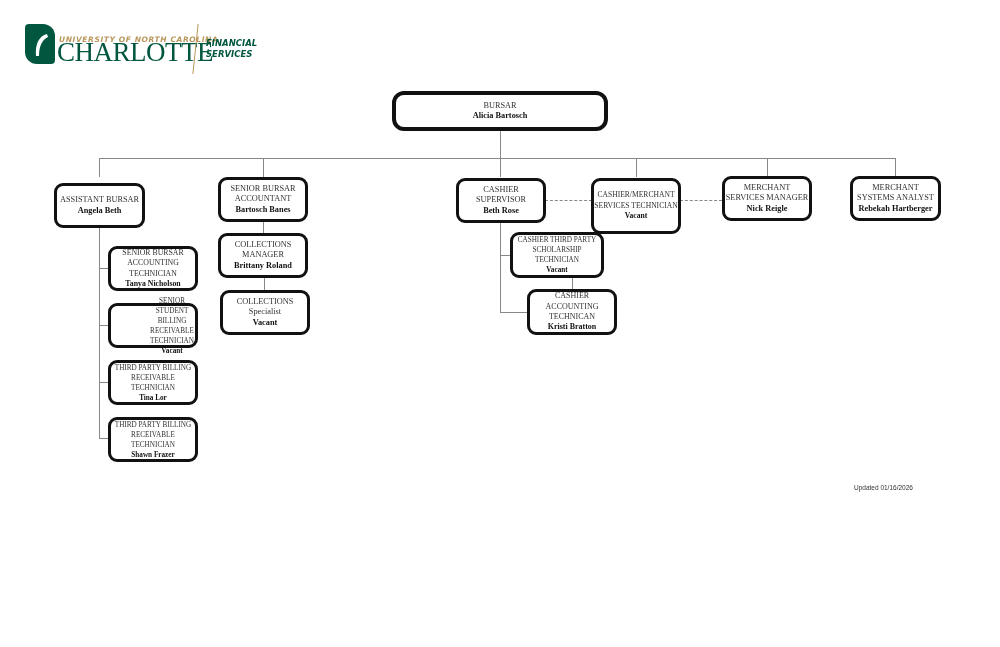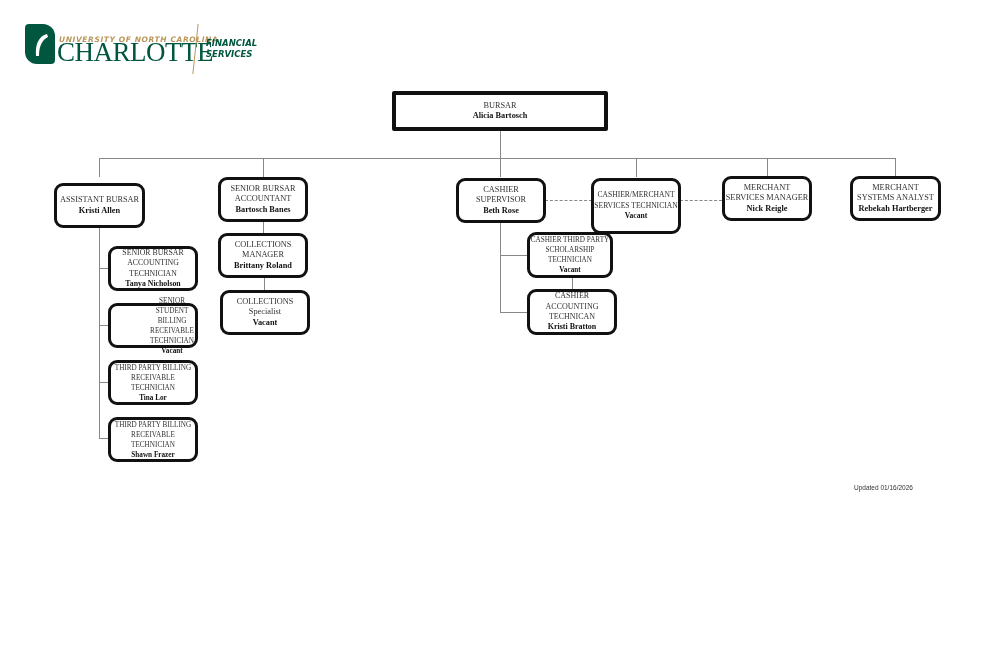--- a/index.html
+++ b/index.html
@@ -8,21 +8,21 @@
   .logo-mark { position:absolute; left:0; top:2px; width:30px; height:40px; background:#00563f; border-radius:4px 12px 4px 12px; }
   .logo-mark svg { position:absolute; left:0; top:0; }
   .logo-univ { position:absolute; left:34px; top:13px; font-family:"DejaVu Sans", sans-serif; font-size:7.5px; letter-spacing:0.6px; font-weight:bold; font-style:italic; color:#b9975b; white-space:nowrap; }
   .logo-charlotte { position:absolute; left:32px; top:16px; font-family:"Liberation Serif", serif; font-size:27px; color:#00563f; letter-spacing:-0.5px; line-height:28px; white-space:nowrap; }
   .logo-divider { position:absolute; left:170px; top:2px; width:1px; height:50px; background:#b9975b; transform:skewX(-6deg); }
   .logo-fs { position:absolute; left:181px; top:16px; font-family:"DejaVu Sans", sans-serif; font-size:8.5px; font-weight:bold; font-style:italic; color:#00563f; line-height:11px; white-space:nowrap; }
 
   .box { position:absolute; box-sizing:border-box; border:3px solid #111; border-radius:9px; background:#fff; display:flex; flex-direction:column; align-items:center; justify-content:center; text-align:center; color:#333; font-size:8.3px; line-height:10.5px; }
   .box .title { white-space:pre-line; }
   .box .name { font-weight:bold; color:#111; }
-  .box.root { border-radius:2px; border-width:4px; }
+  .box.root { border-radius:12px; border-width:4px; }
   .line { position:absolute; background:#888; }
   .dotted { position:absolute; border-top:1px dashed #888; height:0; }
   .updated { position:absolute; left:854px; top:484px; font-family:"Liberation Sans", sans-serif; font-size:6.5px; color:#333; }
 </style>
 </head>
 <body>
 
 <div class="logo">
   <div class="logo-mark">
     <svg width="30" height="40" viewBox="0 0 30 40">
@@ -65,21 +65,21 @@
 <div class="line" style="left:500px; top:312px; width:28px; height:1px;"></div>
 <div class="line" style="left:572px; top:277px; width:1px; height:13px;"></div>
 
 <div class="box root" style="left:392px; top:91px; width:216px; height:40px;">
   <div class="title">BURSAR</div>
   <div class="name">Alicia Bartosch</div>
 </div>
 
 <div class="box" style="left:54px; top:177px; width:91px; height:45px;margin-top:6px;">
   <div class="title">ASSISTANT BURSAR</div>
-  <div class="name">Kristi Allen</div>
+  <div class="name">Angela Beth</div>
 </div>
 <div class="box" style="left:218px; top:177px; width:90px; height:45px;">
   <div class="title">SENIOR BURSAR
 ACCOUNTANT</div>
   <div class="name">Bartosch Banes</div>
 </div>
 <div class="box" style="left:456px; top:178px; width:90px; height:45px;">
   <div class="title">CASHIER
 SUPERVISOR</div>
   <div class="name">Beth Rose</div>
@@ -129,21 +129,21 @@
   <div class="title">COLLECTIONS
 MANAGER</div>
   <div class="name">Brittany Roland</div>
 </div>
 <div class="box" style="left:220px; top:290px; width:90px; height:45px;">
   <div class="title">COLLECTIONS
 Specialist</div>
   <div class="name">Vacant</div>
 </div>
 
-<div class="box" style="left:527px; top:232px; width:86px; height:46px; font-size:7.2px; line-height:10px;justify-content:center;">
+<div class="box" style="left:510px; top:232px; width:94px; height:46px; font-size:7.2px; line-height:10px;justify-content:center;">
   <div class="title">CASHIER THIRD PARTY
 SCHOLARSHIP
 TECHNICIAN</div>
   <div class="name">Vacant</div>
 </div>
 <div class="box" style="left:527px; top:289px; width:90px; height:46px; font-size:8px; line-height:10.4px;">
   <div class="title">CASHIER
 ACCOUNTING
 TECHNICAN</div>
   <div class="name">Kristi Bratton</div>

